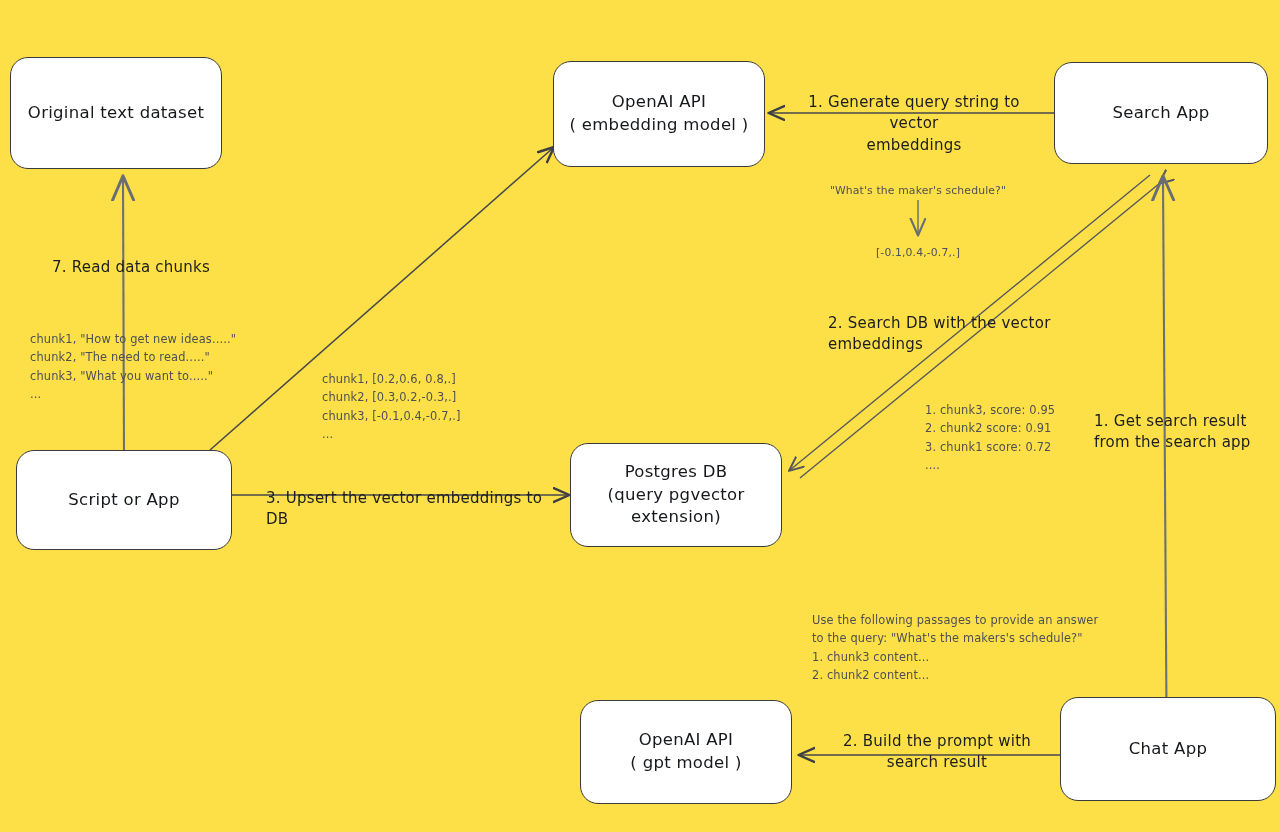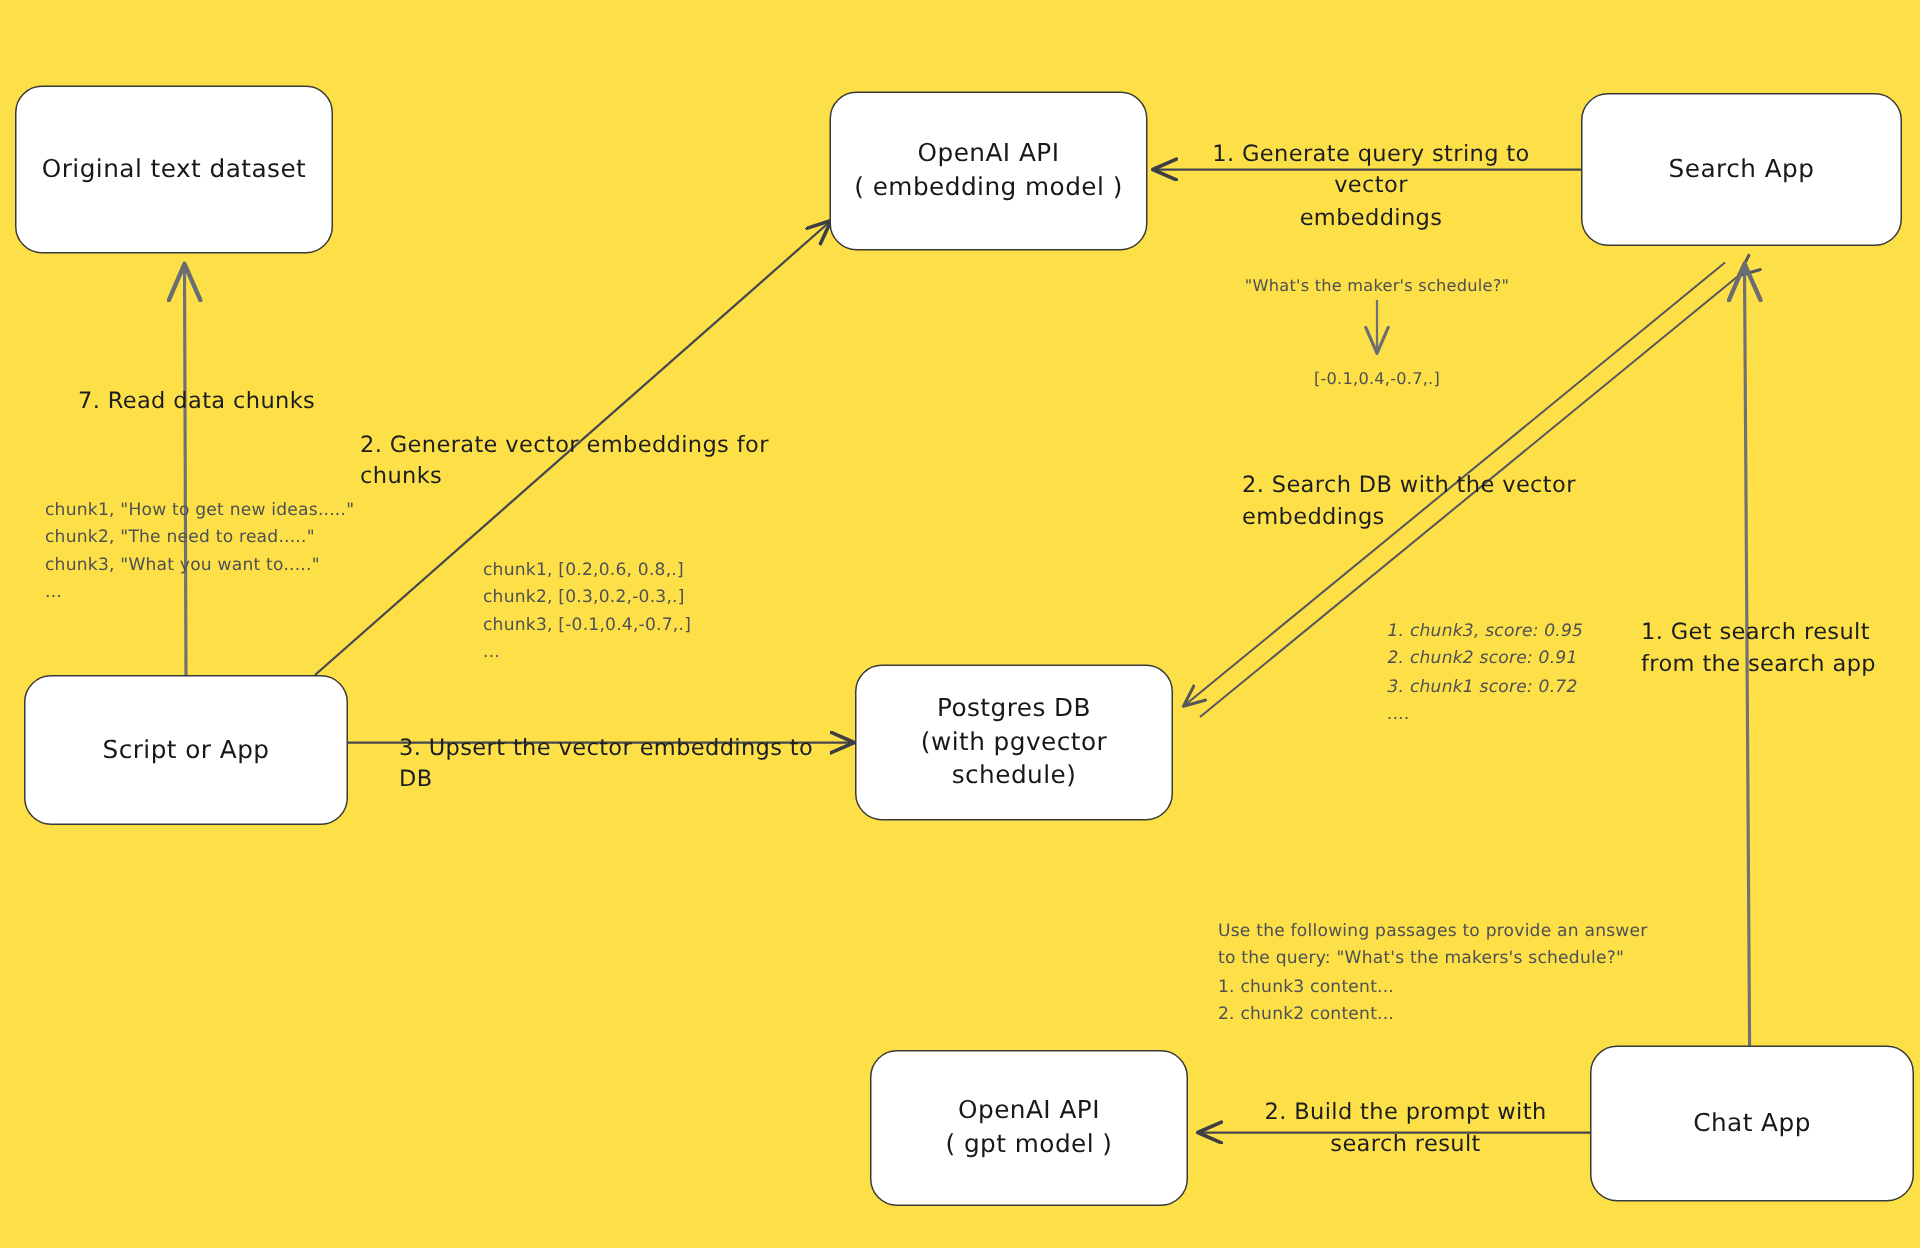--- a/index.html
+++ b/index.html
@@ -125,39 +125,38 @@
     <span class="ln">Script or App</span>
   </div>
 
   <div class="node" style="left:553px; top:61px; width:212px; height:106px;">
     <span class="ln">OpenAI API</span>
     <span class="ln">( embedding model )</span>
   </div>
 
   <div class="node" style="left:570px; top:443px; width:212px; height:104px;">
     <span class="ln">Postgres DB</span>
-    <span class="ln">(with pgvector schedule)</span>
+    <span class="ln">(query pgvector extension)</span>
   </div>
 
   <div class="node" style="left:1054px; top:62px; width:214px; height:102px;">
     <span class="ln">Search App</span>
   </div>
 
   <div class="node" style="left:1060px; top:697px; width:216px; height:104px;">
     <span class="ln">Chat App</span>
   </div>
 
   <div class="node" style="left:580px; top:700px; width:212px; height:104px;">
     <span class="ln">OpenAI API</span>
     <span class="ln">( gpt model )</span>
   </div>
 
   <div class="lbl left" style="left:52px; top:257px; width:250px;">7. Read data chunks</div>
 
-  <div class="lbl left" style="left:240px; top:286px; width:330px;">2. Generate vector embeddings for chunks</div>
 
   <div class="lbl left" style="left:266px; top:488px; width:300px;">3. Upsert the vector embeddings  to DB</div>
 
   <div class="lbl" style="left:790px; top:92px; width:248px;">1. Generate query string to vector
 embeddings</div>
 
   <div class="lbl left" style="left:828px; top:313px; width:320px;">2. Search DB with the vector embeddings</div>
 
   <div class="lbl left" style="left:1094px; top:411px; width:190px;">1. Get search result
 from the search app</div>
@@ -172,21 +171,21 @@
 
   <div class="note" style="left:322px; top:370px; width:220px;">chunk1, [0.2,0.6, 0.8,.]
 chunk2, [0.3,0.2,-0.3,.]
 chunk3, [-0.1,0.4,-0.7,.]
 ...</div>
 
   <div class="note small center" style="left:808px; top:182px; width:220px;">"What's the maker's schedule?"</div>
 
   <div class="note small center" style="left:828px; top:244px; width:180px;">[-0.1,0.4,-0.7,.]</div>
 
-  <div class="note" style="left:925px; top:411px; width:200px;font-style:italic;">1. chunk3, score: 0.95
+  <div class="note" style="left:925px; top:401px; width:200px;">1. chunk3, score: 0.95
 2. chunk2 score: 0.91
 3. chunk1 score: 0.72
 ....</div>
 
   <div class="note" style="left:812px; top:611px; width:300px;">Use the following passages to provide an answer
 to the query: "What's the makers's schedule?"
 1. chunk3 content...
 2. chunk2 content...</div>
 
 </div>

